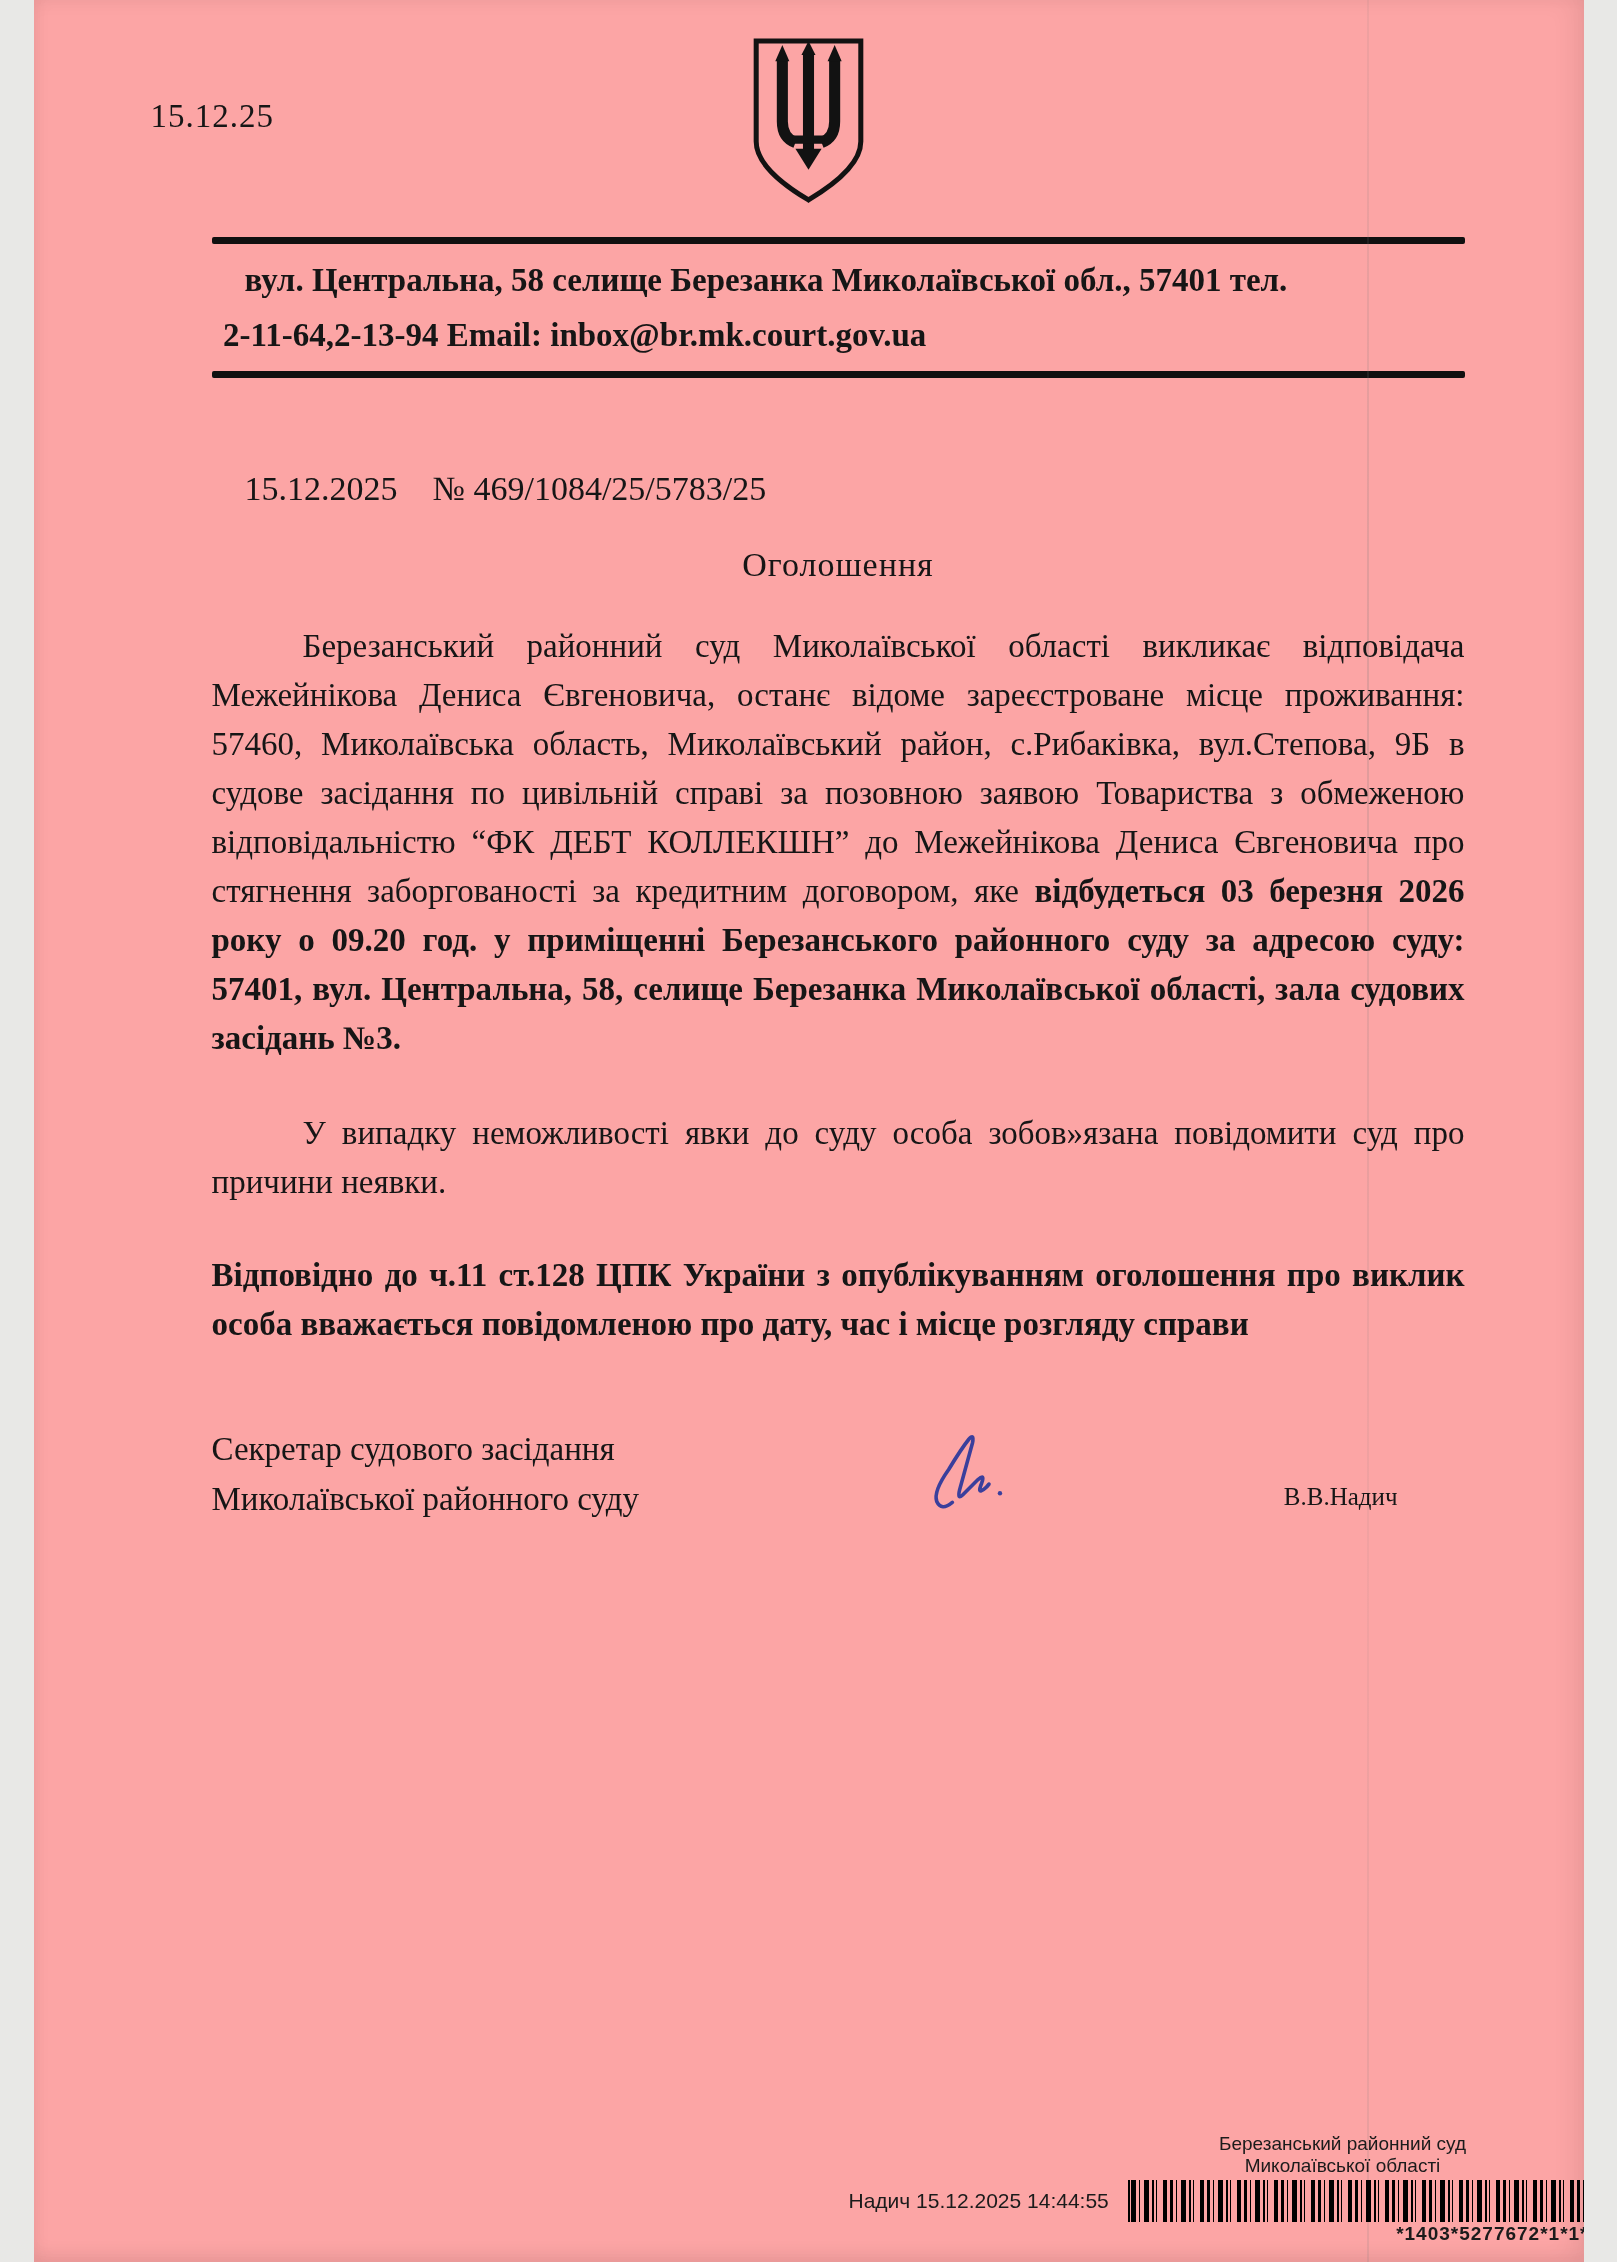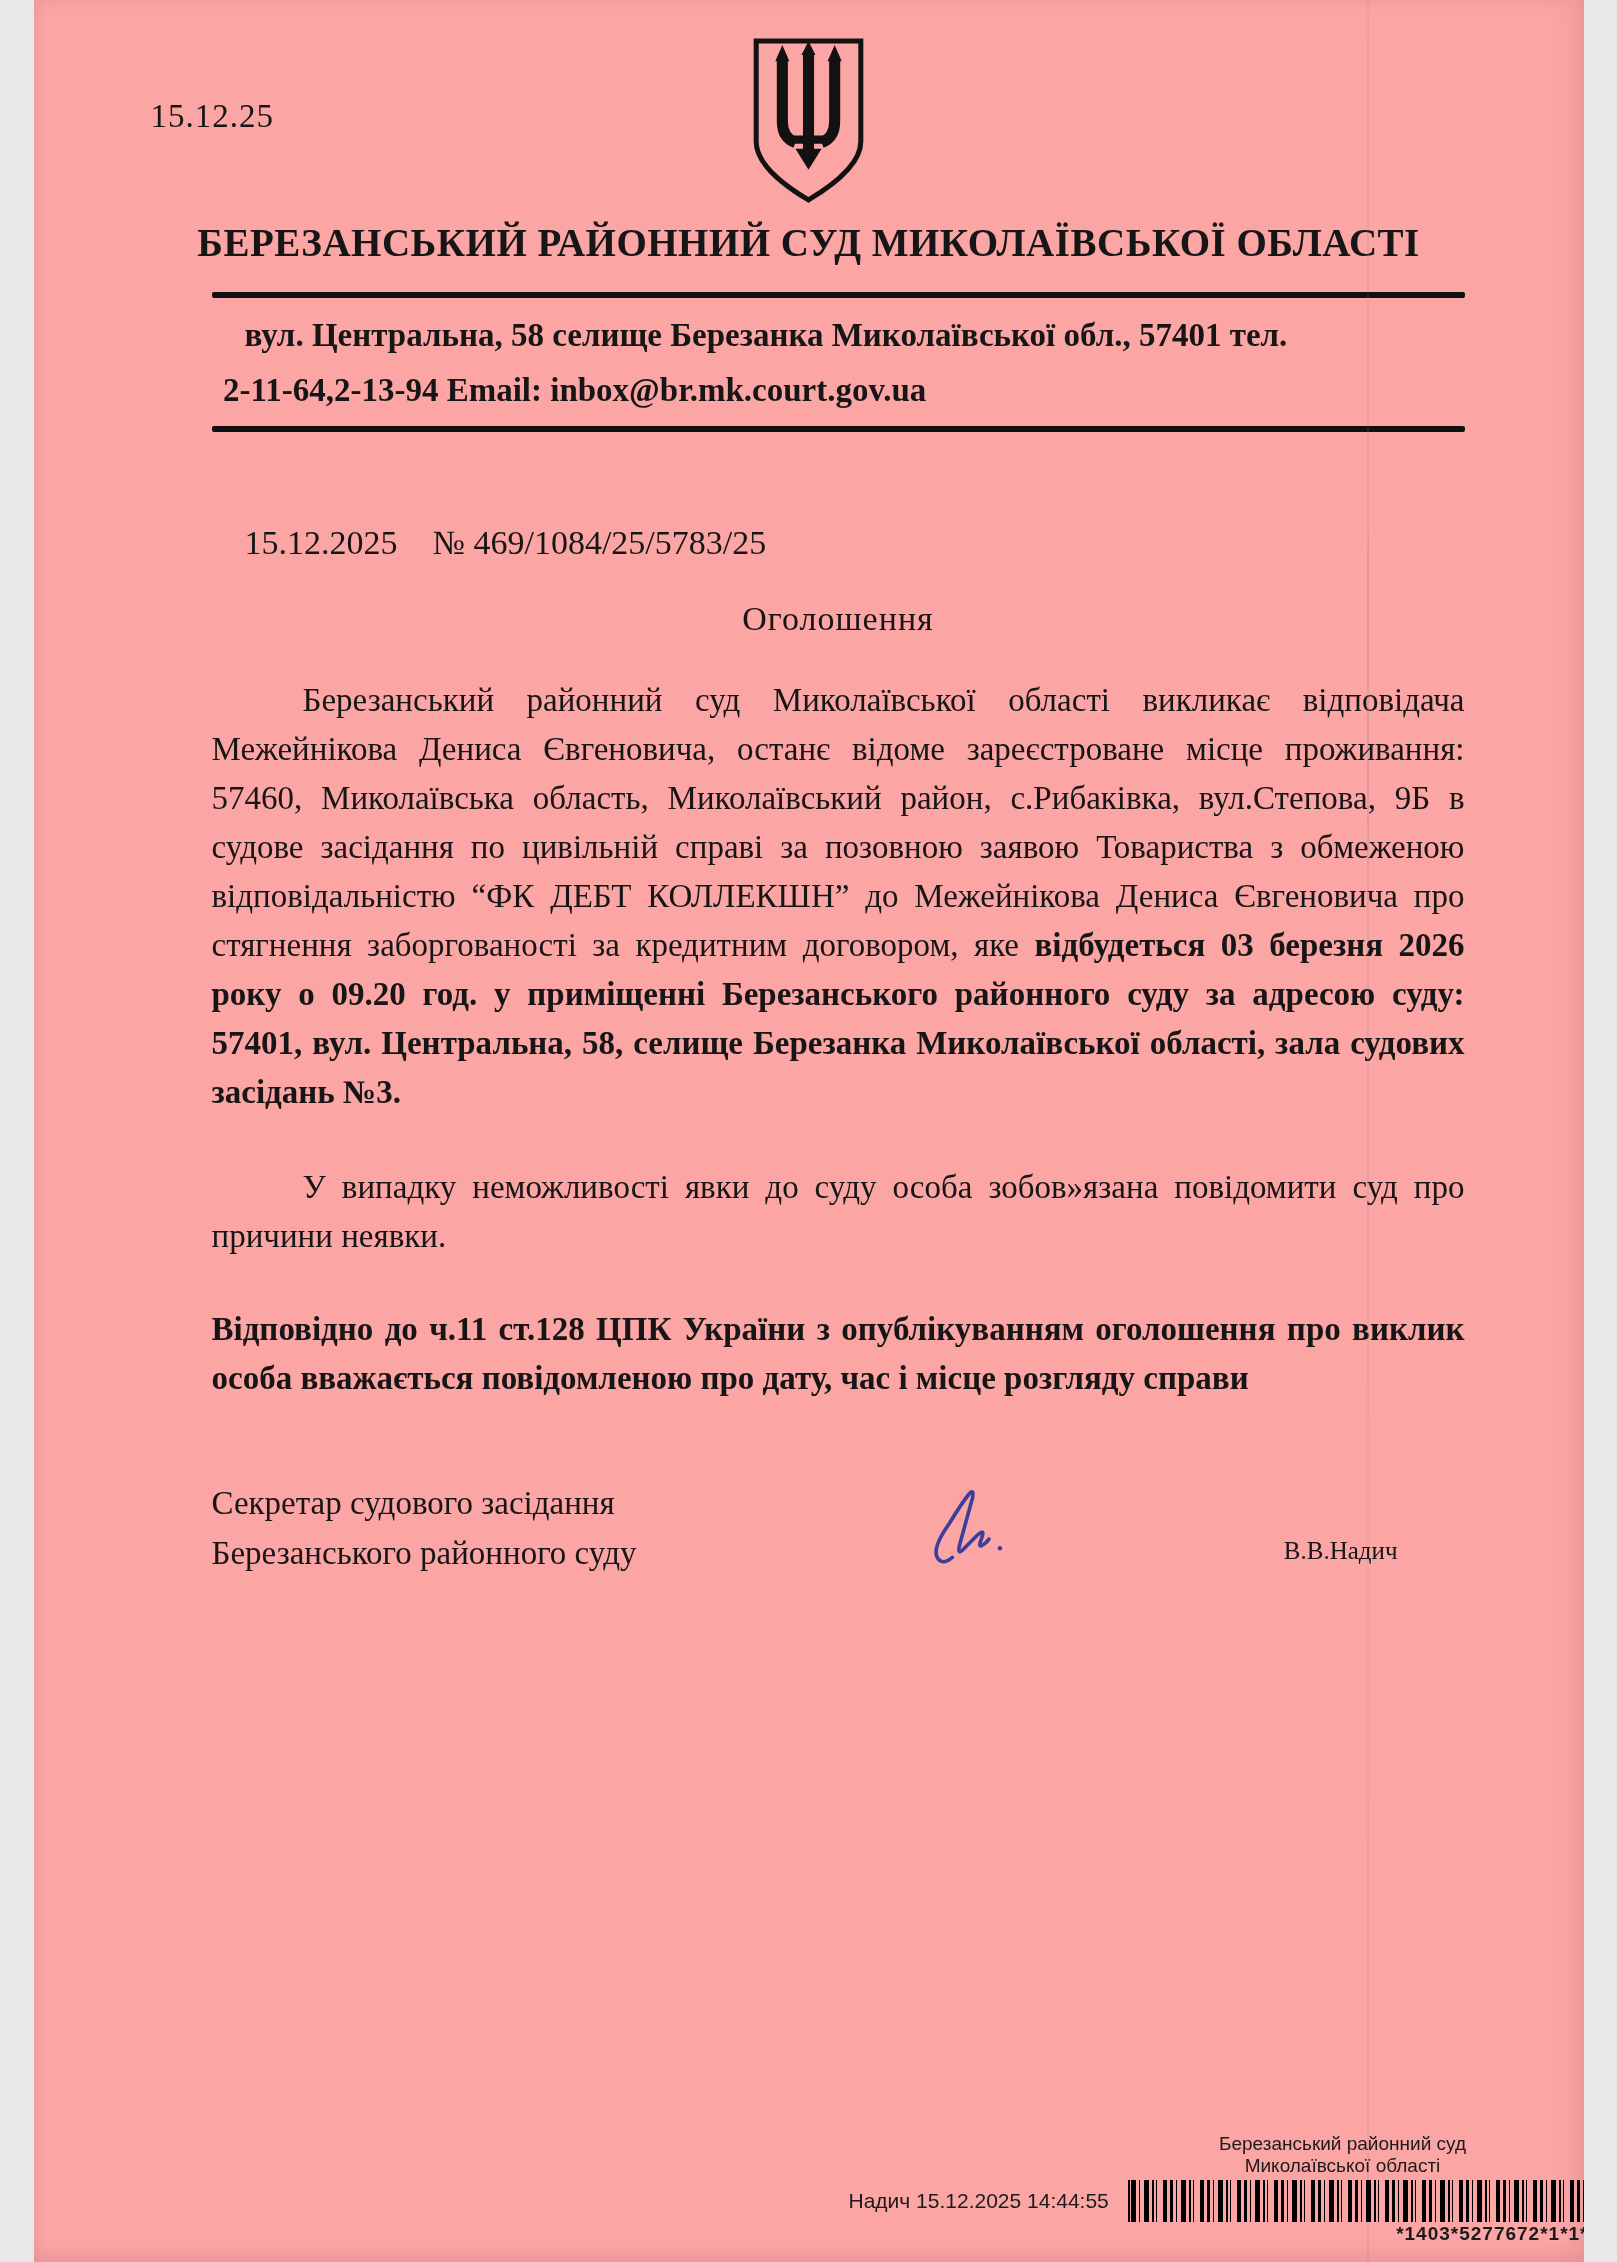--- a/index.html
+++ b/index.html
@@ -139,21 +139,20 @@
         <path d="M60 18 V116" stroke-width="11"></path>
         <path d="M44 104 H76" stroke-width="8"></path>
       </g>
       <path d="M27 26 L34 10 L41 26 Z" fill="#121212"></path>
       <path d="M79 26 L86 10 L93 26 Z" fill="#121212"></path>
       <path d="M53 20 L60 6 L67 20 Z" fill="#121212"></path>
       <path d="M60 134 L47 113 H73 Z" fill="#121212"></path>
     </svg>
   </div>
 
-  <h1 class="court-name">БЕРЕЗАНСЬКИЙ РАЙОННИЙ СУД МИКОЛАЇВСЬКОЇ ОБЛАСТІ</h1>
 
   <div class="content">
     <div class="rule top"></div>
 
     <div class="address">
       <span class="l1">вул. Центральна, 58 селище Березанка Миколаївської обл., 57401 тел.</span>
       <span class="l2">2-11-64,2-13-94 Email: inbox@br.mk.court.gov.ua</span>
     </div>
 
     <div class="rule bottom"></div>
@@ -166,21 +165,21 @@
 
     <p class="body p1"><span>Березанський районний суд Миколаївської області викликає відповідача Межейнікова Дениса Євгеновича, останє відоме зареєстроване місце проживання: 57460, Миколаївська область, Миколаївський район, с.Рибаківка, вул.Степова, 9Б в судове засідання по цивільній справі за позовною заявою Товариства з обмеженою відповідальністю “ФК ДЕБТ КОЛЛЕКШН” до Межейнікова Дениса Євгеновича про стягнення заборгованості за кредитним договором, яке </span><b>відбудеться 03 березня 2026 року о 09.20 год. у приміщенні Березанського районного суду за адресою суду: 57401, вул. Центральна, 58, селище Березанка Миколаївської області, зала судових засідань №3.</b></p>
 
     <p class="body p2">У випадку неможливості явки до суду особа зобов»язана повідомити суд про причини неявки.</p>
 
 
     <p class="body p4">Відповідно до ч.11 ст.128 ЦПК України з опублікуванням оголошення про виклик особа вважається повідомленою про дату, час і місце розгляду справи</p>
 
     <div class="sig-row">
       <div>Секретар судового засідання</div>
-      <div>Березанського районного суду</div>
+      <div>Миколаївської районного суду</div>
       <div class="sig-ink">
         <svg viewBox="0 0 100 95" width="92" height="87" aria-hidden="true">
           <path d="M34 78 Q22 88 17 77 Q13 66 30 42 Q44 19 52 9 Q58 2 56 13 L42 64 Q39 76 46 69 Q55 60 62 53 Q70 46 66 57 Q61 69 68 64 Q72 61 74 58" fill="none" stroke="#3a3f9c" stroke-width="4" stroke-linecap="round"></path>
           <circle cx="86" cy="68" r="2.4" fill="#3a3f9c"></circle>
         </svg>
       </div>
       <div class="sig-name">В.В.Надич</div>
     </div>
   </div>
 

